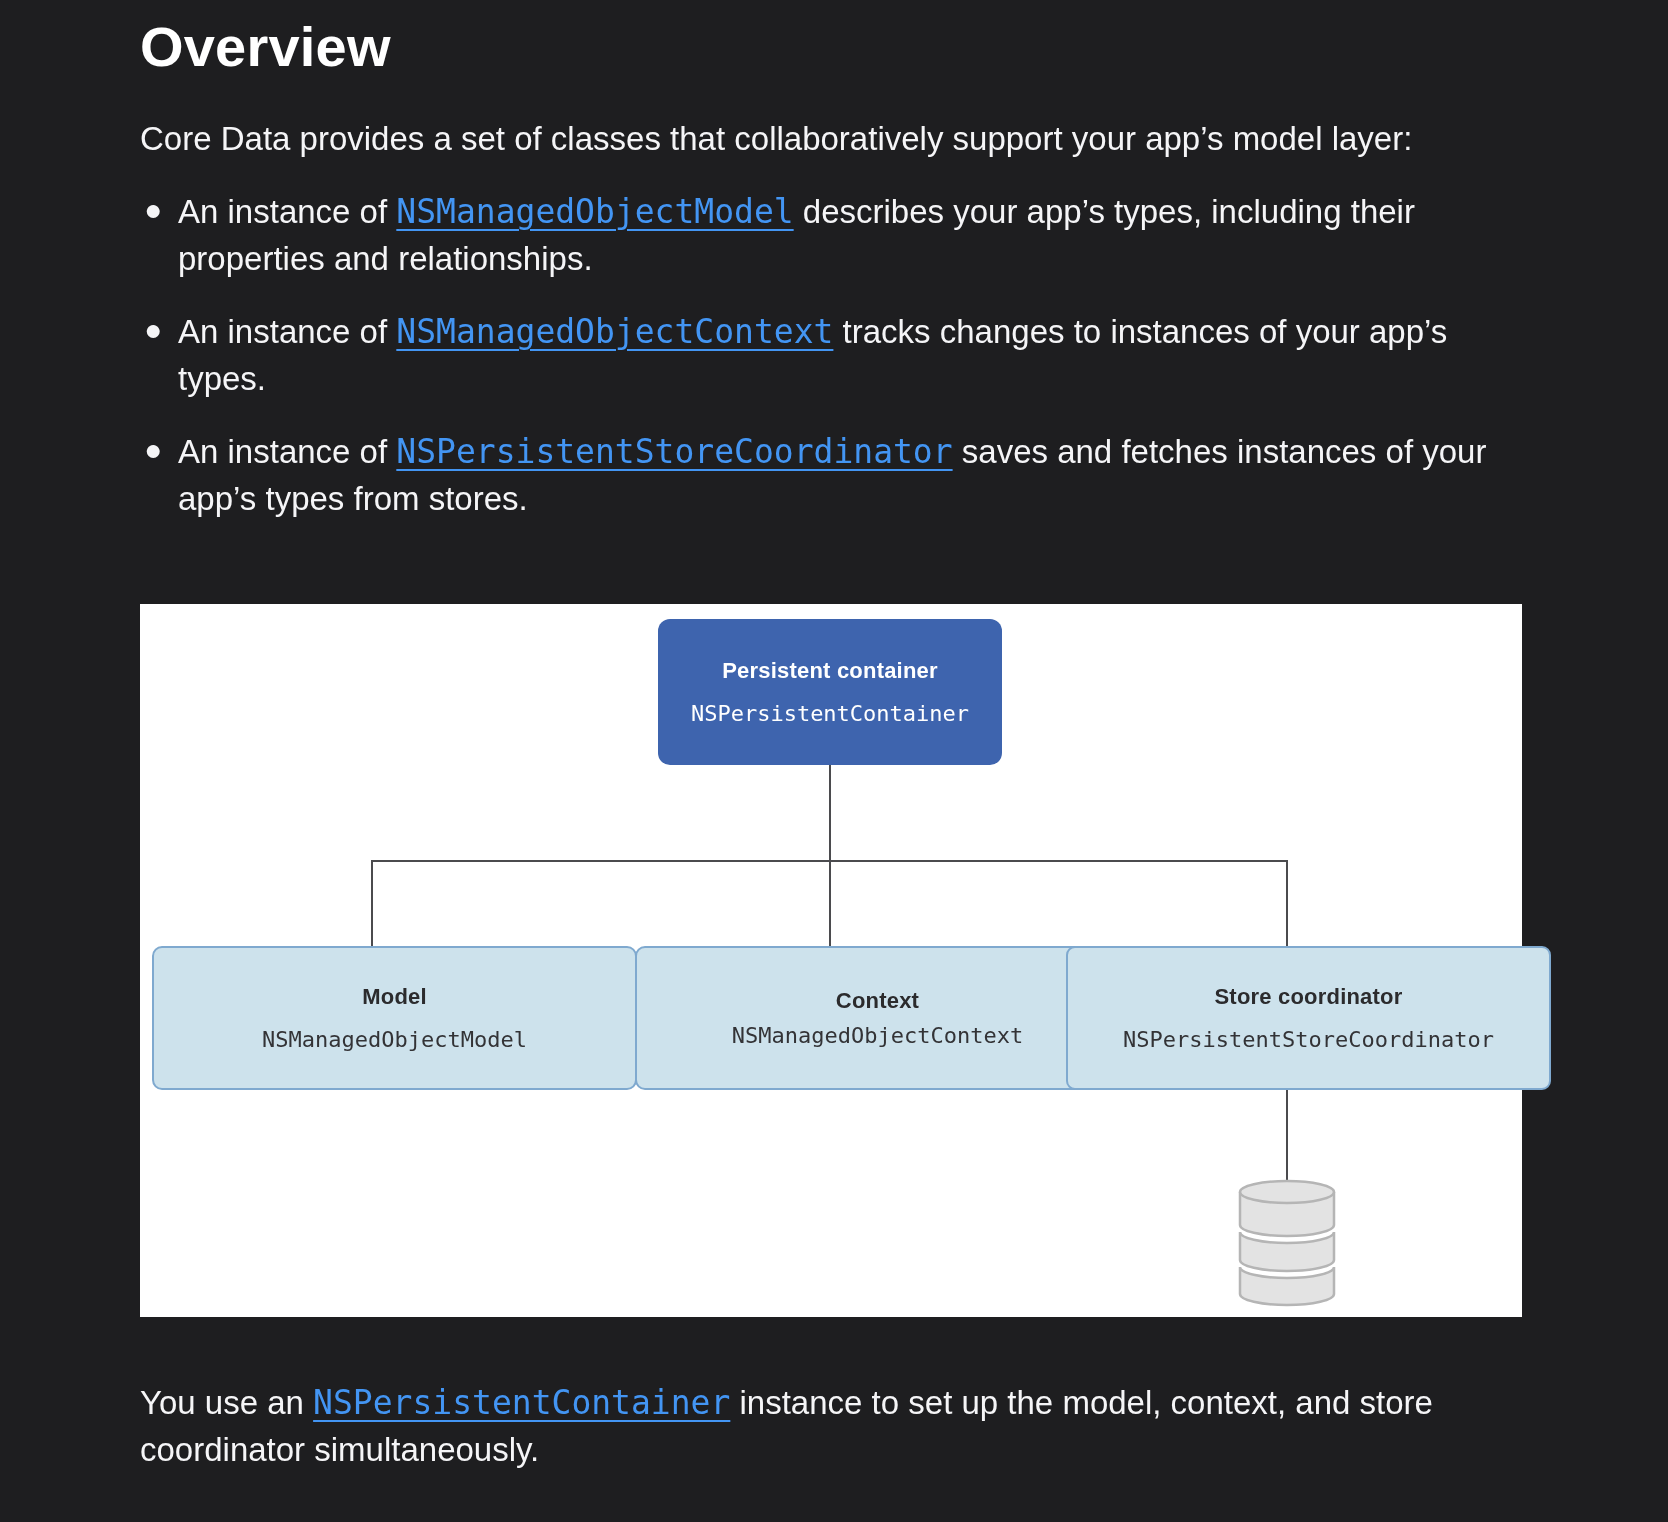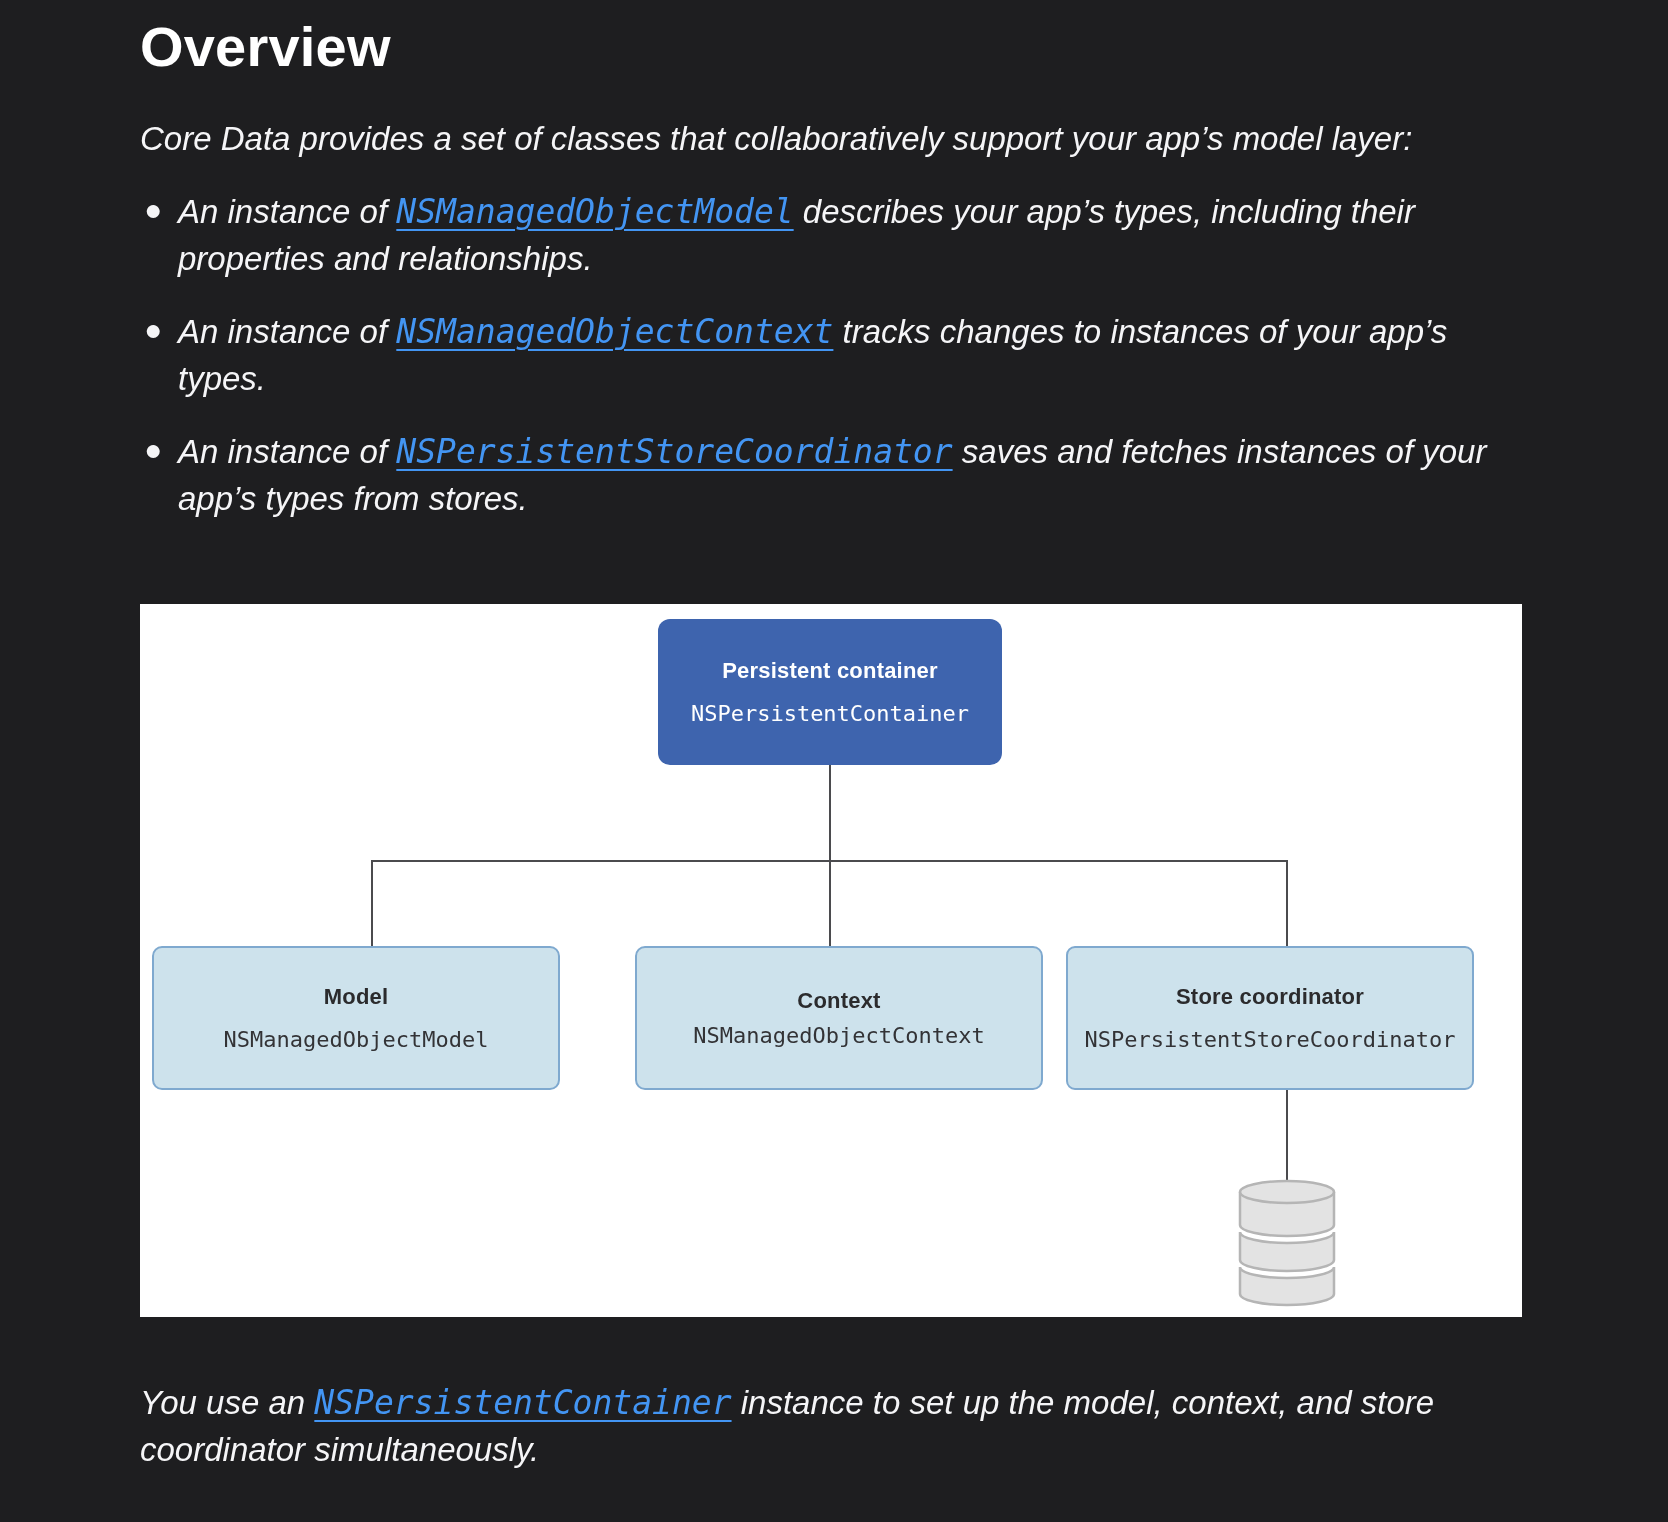--- a/index.html
+++ b/index.html
@@ -21,21 +21,20 @@
     letter-spacing: 0.2px;
     margin-top: 14px;
     margin-bottom: 36px;
     color: #ffffff;
   }
 
   .body-text {
     font-size: 33px;
     line-height: 47px;
     color: #f5f5f7;
-    font-style: italic;
   }
 
   p.intro { margin-bottom: 26px; }
 
   ul.overview-list { list-style: none; }
   ul.overview-list li {
     position: relative;
     padding-left: 38px;
     margin-top: 24px;
     margin-bottom: 26px;
@@ -85,21 +84,21 @@
     font-size: 22px;
   }
 
   .d-root {
     left: 518px; top: 15px; width: 344px; height: 146px;
     background: #3e64ae;
     border-radius: 12px;
     color: #ffffff;
   }
   .d-child {
-    top: 342px; width: 408px; height: 144px;
+    top: 342px; width: 485px; height: 144px;
     background: #cde2ec;
     border: 2.5px solid #7fa9cf;
     border-radius: 10px;
     color: #2b2b2d;
   }
   .d-child .d-code { color: #333336; }
   .d-child-0 { left: 12px; }
   .d-child-1 { left: 495px; gap: 9px; }
   .d-child-2 { left: 926px; border-radius: 9px; }
 

